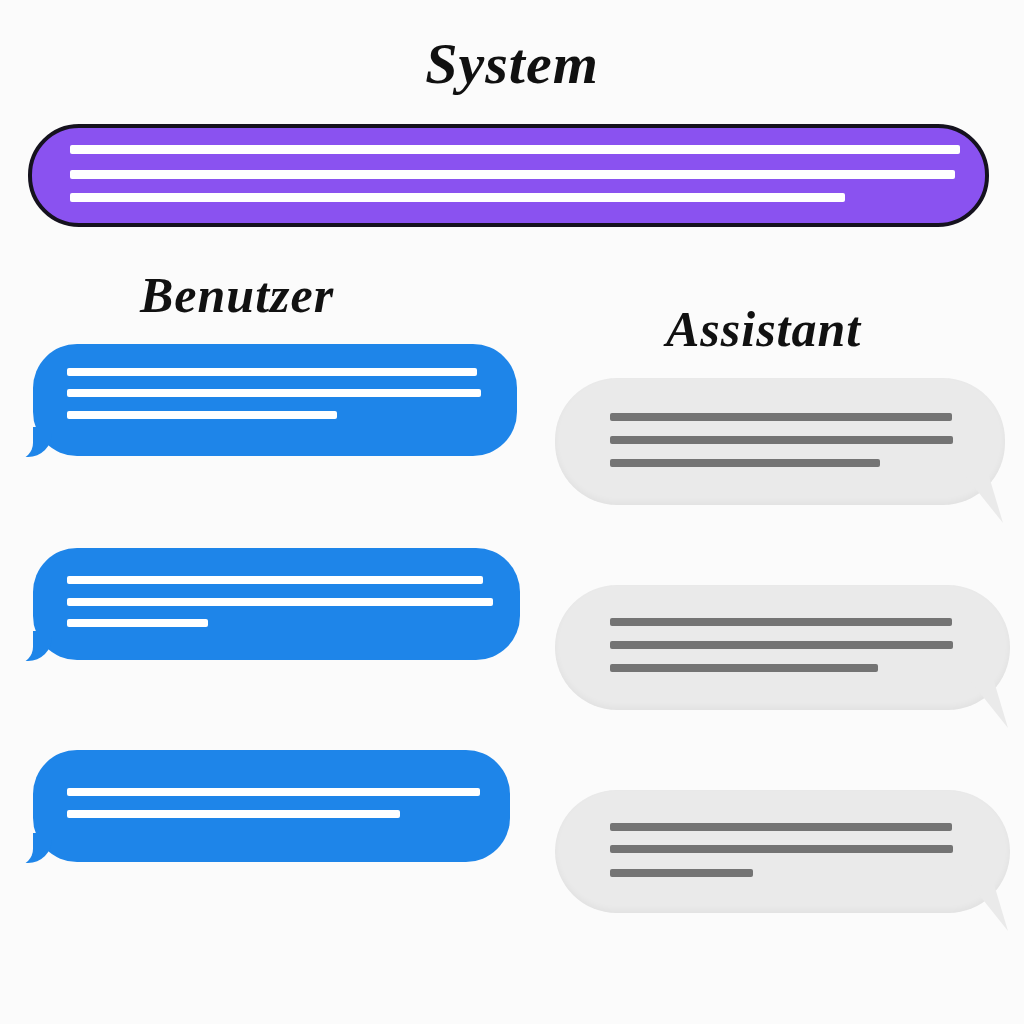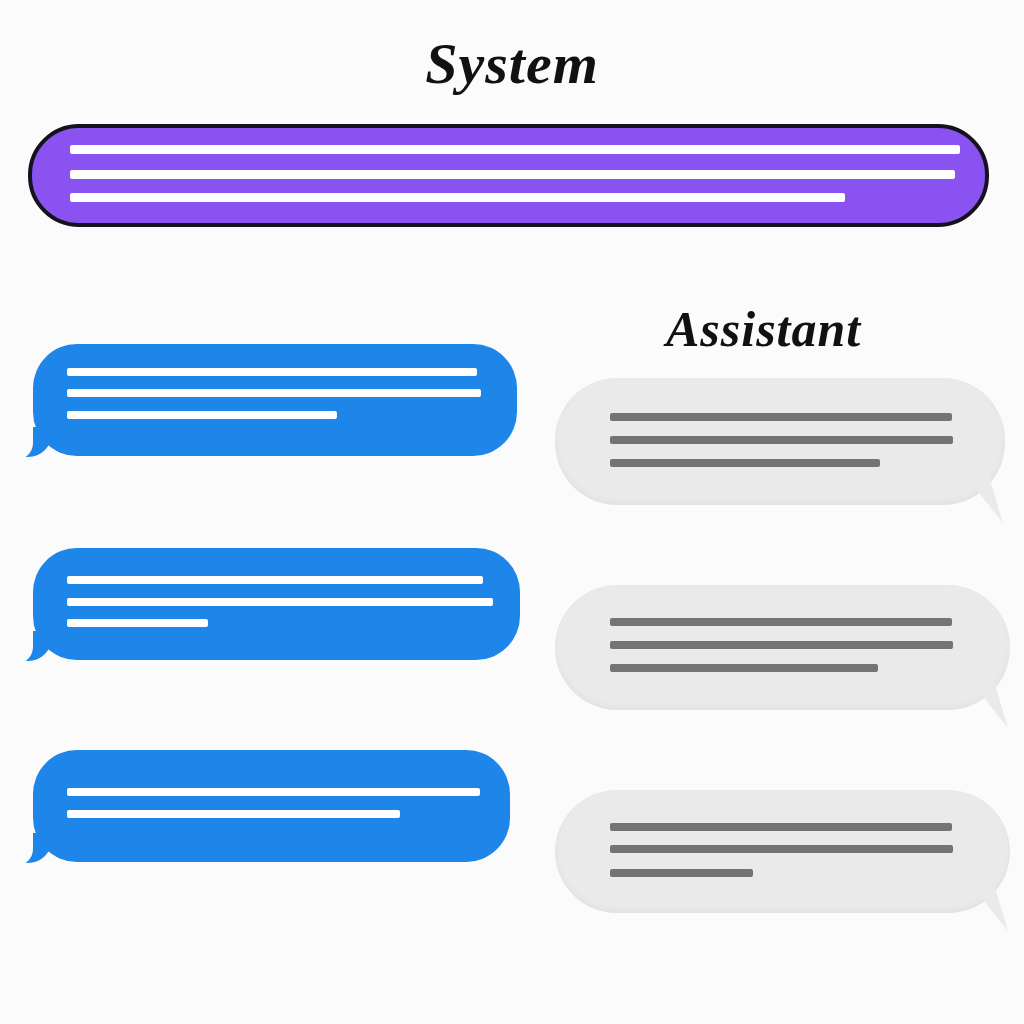--- a/index.html
+++ b/index.html
@@ -63,20 +63,21 @@
   .pline{position:absolute;z-index:3;border-radius:2px;}
   .bubble.system .pline{background:var(--system-line,#fff);}
   .bubble.user .pline{background:var(--user-line,#fff);}
   .bubble.assistant .pline{background:var(--assistant-line,#747474);}
 </style>
 </head>
 <body>
 
 <div class="canvas">
   <div class="label label-system">System</div>
+  <div class="label label-user">Benutzer</div>
   <div class="label label-assistant">Assistant</div>
   <div class="bubble-layer">
       <div class="bubble system" style="left: 28px; top: 124px; width: 961px; height: 103px; border-radius: 51px;">
         <div class="pline" style="left: 38px; top: 17px; width: 890px; height: 9px;"></div>
         <div class="pline" style="left: 38px; top: 42px; width: 885px; height: 9px;"></div>
         <div class="pline" style="left: 38px; top: 65px; width: 775px; height: 9px;"></div>
       </div>
       <div class="bubble user" style="left: 33px; top: 344px; width: 484px; height: 112px; border-radius: 44px;">
         <div class="pline" style="left: 34px; top: 24px; width: 410px; height: 8px;"></div>
         <div class="pline" style="left: 34px; top: 45px; width: 414px; height: 8px;"></div>

